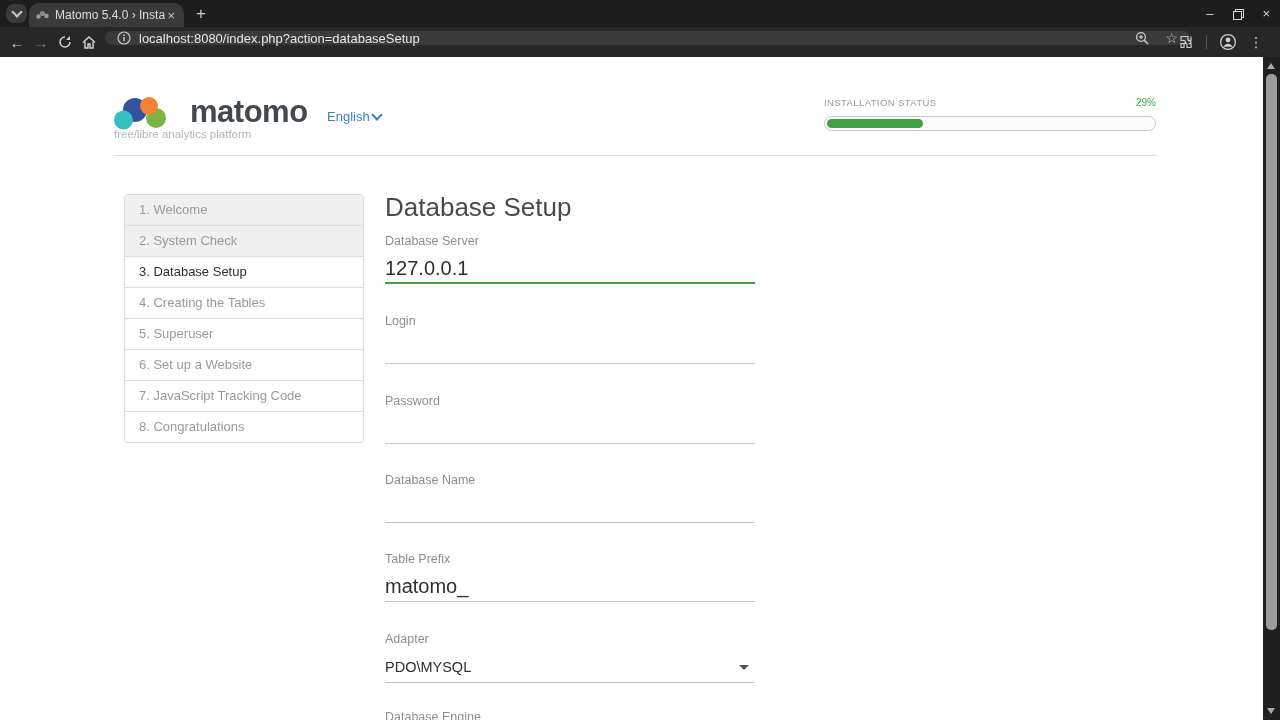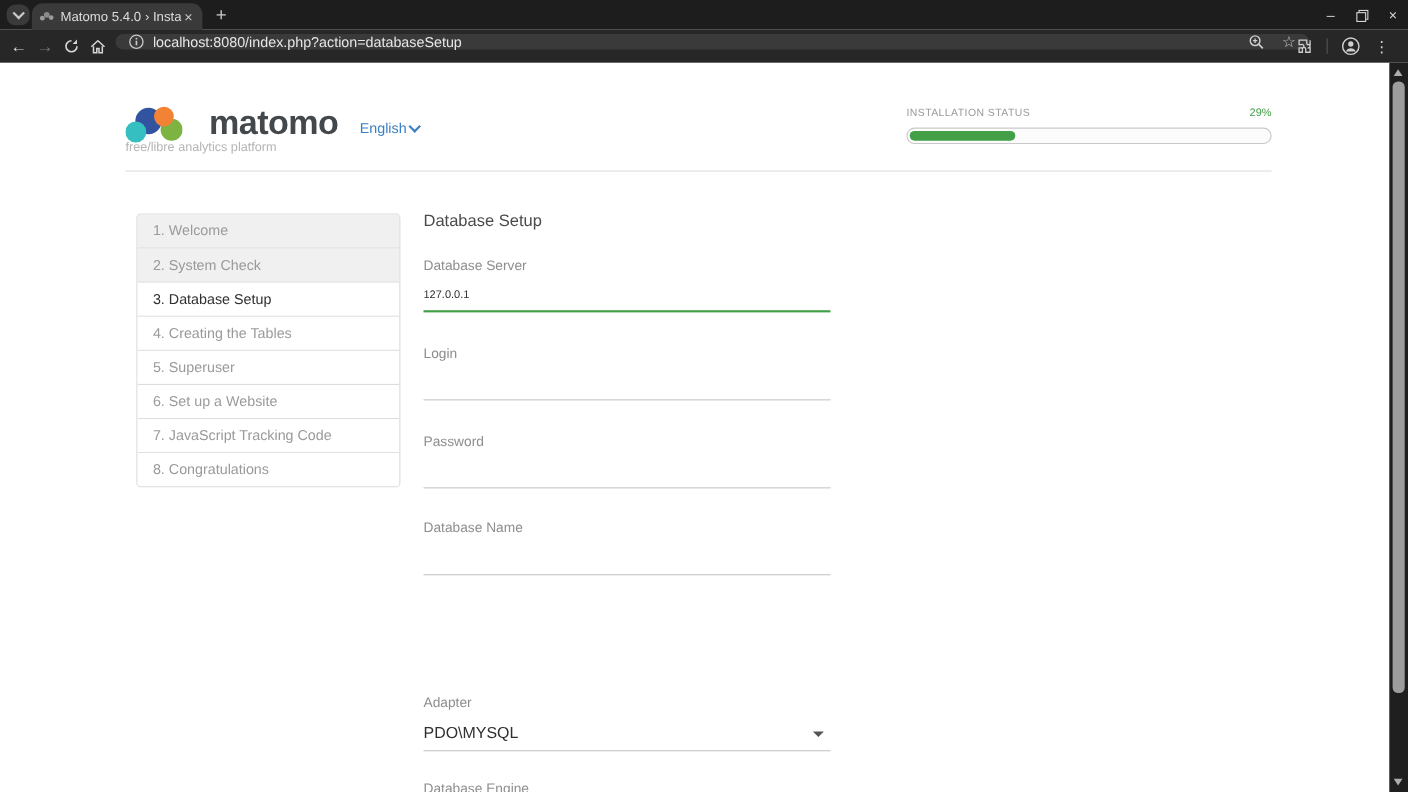--- a/index.html
+++ b/index.html
@@ -69,25 +69,25 @@
   
   .sidebar{position:absolute;left:124px;top:194px;width:240px;border:1px solid #d9d9d9;border-radius:4px;
       overflow:hidden;background:#fff;box-sizing:border-box;}
   .step{height:30px;line-height:30px;padding-left:14px;font-size:13px;color:#9a9a9a;
       border-bottom:1px solid #ddd;background:#fff;cursor:pointer;}
   .step:last-child{border-bottom:none;}
   .step.done{background:#f0f0f0;}
   .step.active{color:#2f2f2f;font-weight:400;}
 
   
-  .form-title{position:absolute;left:385px;top:192px;font-size:15px;color:#4a4a4a;}
+  .form-title{position:absolute;left:385px;top:192px;font-size:26px;color:#4a4a4a;}
   .field{position:absolute;left:385px;width:370px;}
   .field .flabel{display:block;font-size:12.5px;color:#8e8e8e;}
   .field input{display:block;margin-top:6px;width:100%;height:30px;border:none;
-      border-bottom:1px solid #c6c6c6;font-size:10px;color:#2f2f2f;background:transparent;
+      border-bottom:1px solid #c6c6c6;font-size:20px;color:#2f2f2f;background:transparent;
       outline:none;padding:0;box-sizing:border-box;font-family:"Liberation Sans",sans-serif;}
   .field.focused input{border-bottom:2px solid var(--green,#43a047);}
   .select-box{margin-top:6px;height:30px;border-bottom:1px solid #c6c6c6;display:flex;
       align-items:center;justify-content:space-between;font-size:14.5px;color:#2f2f2f;cursor:pointer;}
   .caret{width:0;height:0;border-left:5px solid transparent;border-right:5px solid transparent;
       border-top:5px solid #555;margin-right:6px;}
   .f0{top:234px;} .f1{top:314px;} .f2{top:394px;} .f3{top:473px;} .f4{top:552px;}
   .f5{top:632px;} .f6{top:710px;}
 </style>
 </head>
@@ -222,20 +222,24 @@
     <input value="" style="">
   </div>
   <div class="field f3">
     <span class="flabel">Database Name</span>
     <input value="" style="">
   </div>
   <div class="field f2">
     <span class="flabel">Password</span>
     <input value="" style="">
   </div>
+  <div class="field f4">
+    <span class="flabel">Table Prefix</span>
+    <input value="matomo_" style="">
+  </div>
   <div class="field f5">
     <span class="flabel">Adapter</span>
     <div class="select-box">
       <span>PDO\MYSQL</span>
       <span class="caret"></span>
     </div>
   </div>
   <div class="field f6">
     <span class="flabel">Database Engine</span>
   </div>

